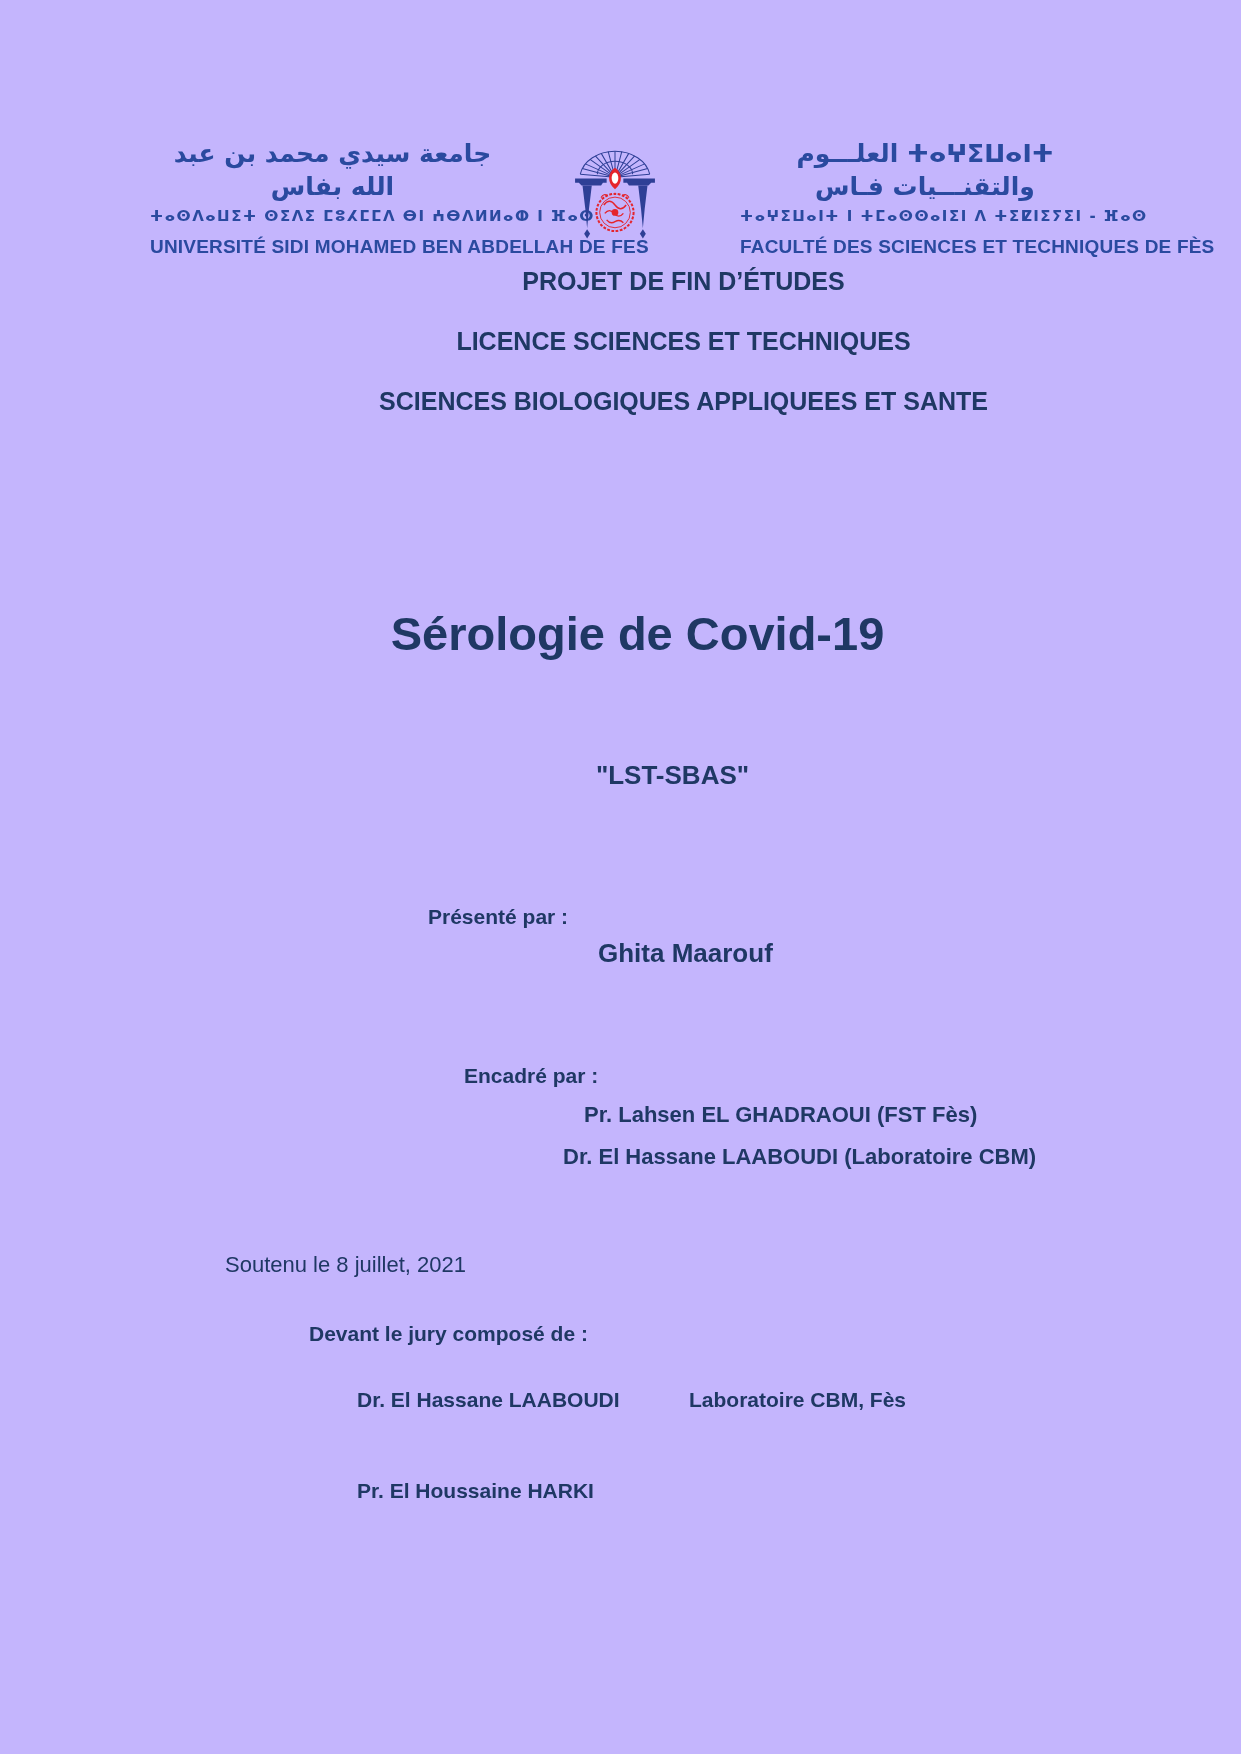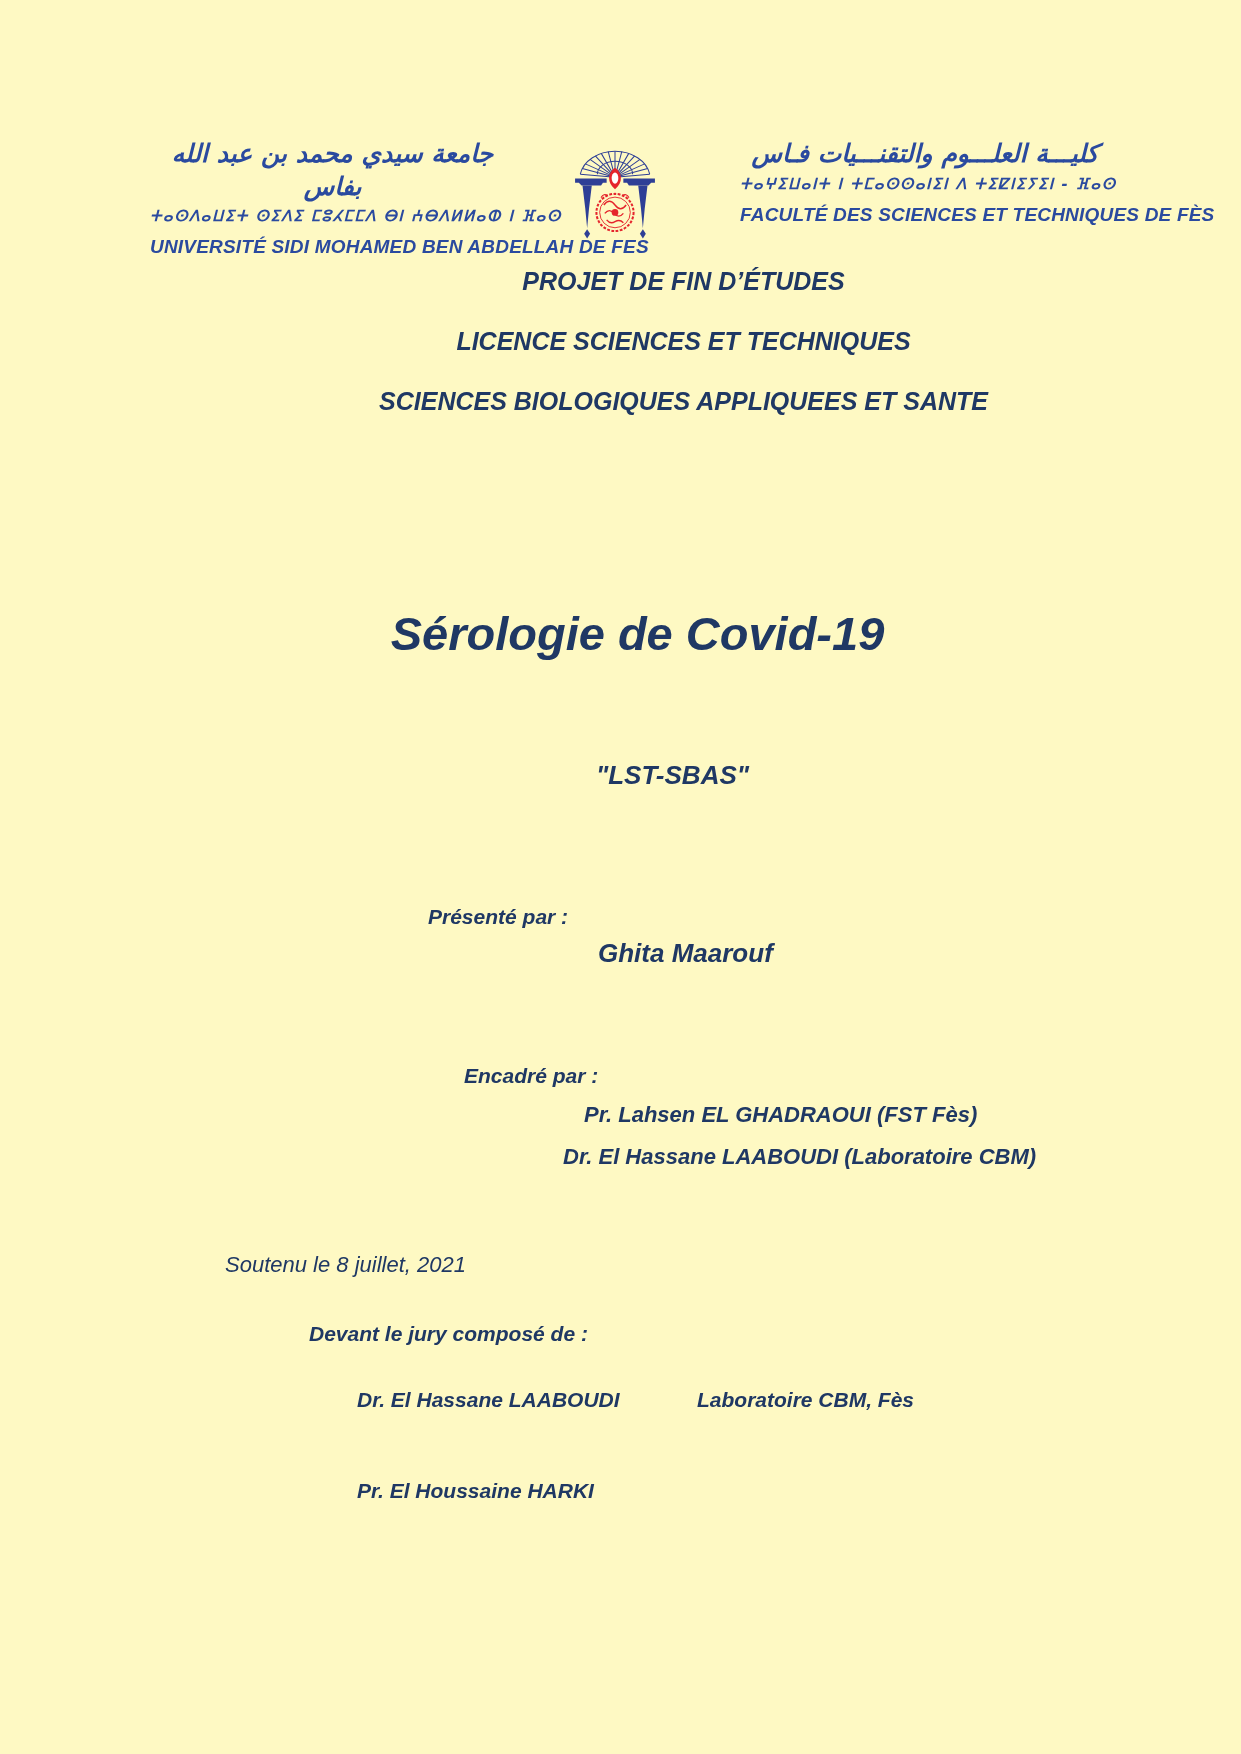--- a/index.html
+++ b/index.html
@@ -2,25 +2,24 @@
 <html><head>
 <meta charset="utf-8">
 <style>
   * { margin: 0; padding: 0; box-sizing: border-box; }
   html, body { background: #888; }
   .page {
     position: relative;
     width: 1241px;
     height: 1754px;
     margin: 0 auto;
-    background: #fef9c3;
+    background: #c4b5fd;
     overflow: hidden;
     font-family: "Liberation Sans", "DejaVu Sans", sans-serif;
     color: #1f3864;
-    font-style: italic;
   }
   .abs { position: absolute; }
 
   
   .hblock { text-align: center; color: #2a4a9f; }
   .hblock .arabic {
     font-size: 25px; font-weight: bold; line-height: 1.3;
     font-family: "DejaVu Sans", sans-serif; direction: rtl;
   }
   .hblock .tifinagh {
@@ -67,21 +66,21 @@
   #supervisor-2      { left: 563px; top: 1144px; }
 
   #defense-date {
     left: 225px; top: 1252px;
     font-size: 22px; font-weight: normal; white-space: nowrap;
   }
   #jury-label { left: 309px; top: 1322px; }
 
   .jury-row { left: 357px; display: flex; }
   .jury-row .jname { width: 332px; }
-  #jury-row-1 { top: 1388px; gap: 8px; }
+  #jury-row-1 { top: 1388px; }
   #jury-row-2 { top: 1434px; }
   #jury-row-3 { top: 1479px; }
 </style>
 </head>
 <body>
 
 <div class="page">
 
   <div class="abs hblock" id="header-left">
     <div class="arabic">جامعة سيدي محمد بن عبد الله بفاس</div>
@@ -116,21 +115,21 @@
         <path d="M33 70 q6 -8 12 0 q6 8 12 0" stroke-width="1.5"></path>
         <path d="M34 79 q5 -6 10 0 q5 6 10 0" stroke-width="1.5"></path>
         <path d="M36 86 q4 5 9 2 q5 -3 9 1" stroke-width="1.5"></path>
         <path d="M30 62 q3 -5 7 -2 M60 62 q-3 -5 -7 -2" stroke-width="1.3"></path>
         <circle cx="45" cy="78" r="3.6" fill="#e5242c" stroke="none"></circle>
       </g>
     </svg>
   </div>
 
   <div class="abs hblock" id="header-right">
-    <div class="arabic">كليـــة العلـــوم والتقنـــيات فـاس</div>
+    <div class="arabic">ⵜⴰⵖⵉⵡⴰⵏⵜ العلـــوم والتقنـــيات فـاس</div>
     <div class="tifinagh">ⵜⴰⵖⵉⵡⴰⵏⵜ ⵏ ⵜⵎⴰⵙⵙⴰⵏⵉⵏ ⴷ ⵜⵉⵇⵏⵉⵢⵉⵏ - ⴼⴰⵙ</div>
     <div class="latin">FACULTÉ DES SCIENCES ET TECHNIQUES DE FÈS</div>
   </div>
 
   <div class="abs heading" id="heading-1">PROJET DE FIN D’ÉTUDES</div>
   <div class="abs heading" id="heading-2">LICENCE SCIENCES ET TECHNIQUES</div>
   <div class="abs heading" id="heading-3">SCIENCES BIOLOGIQUES APPLIQUEES ET SANTE</div>
 
   <div class="abs" id="main-title">Sérologie de Covid-19</div>
   <div class="abs" id="subtitle">"LST-SBAS"</div>

